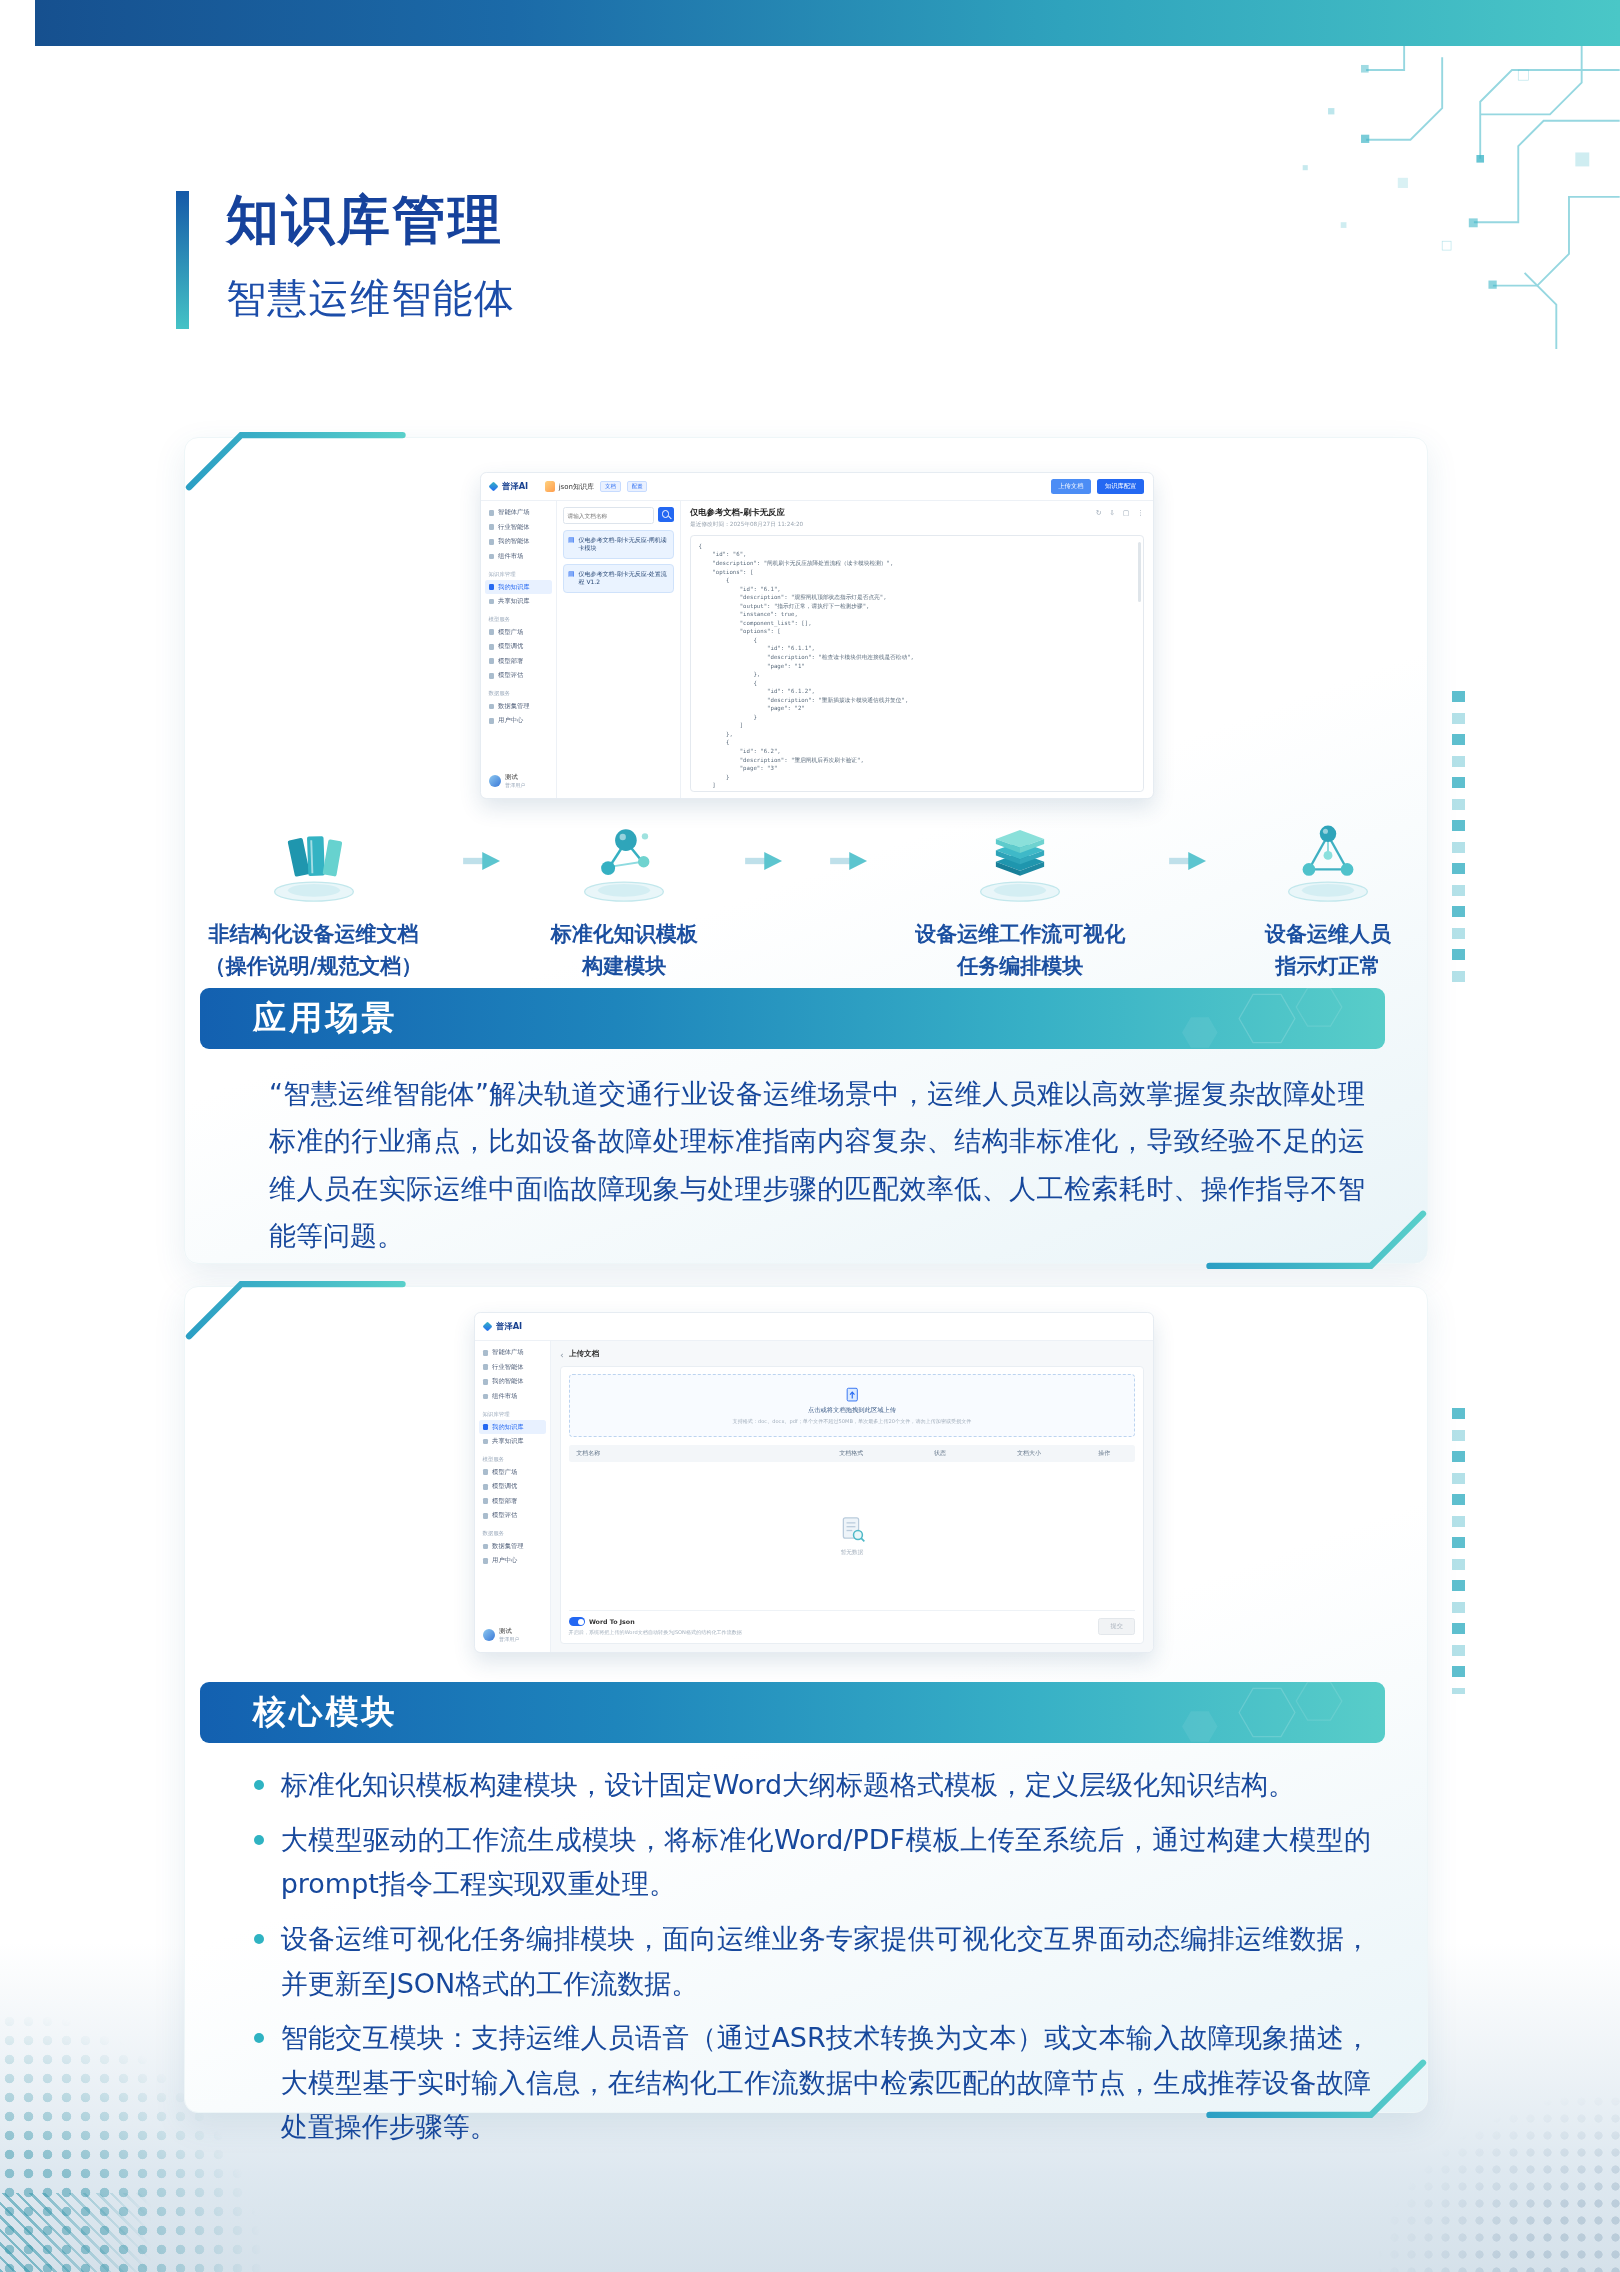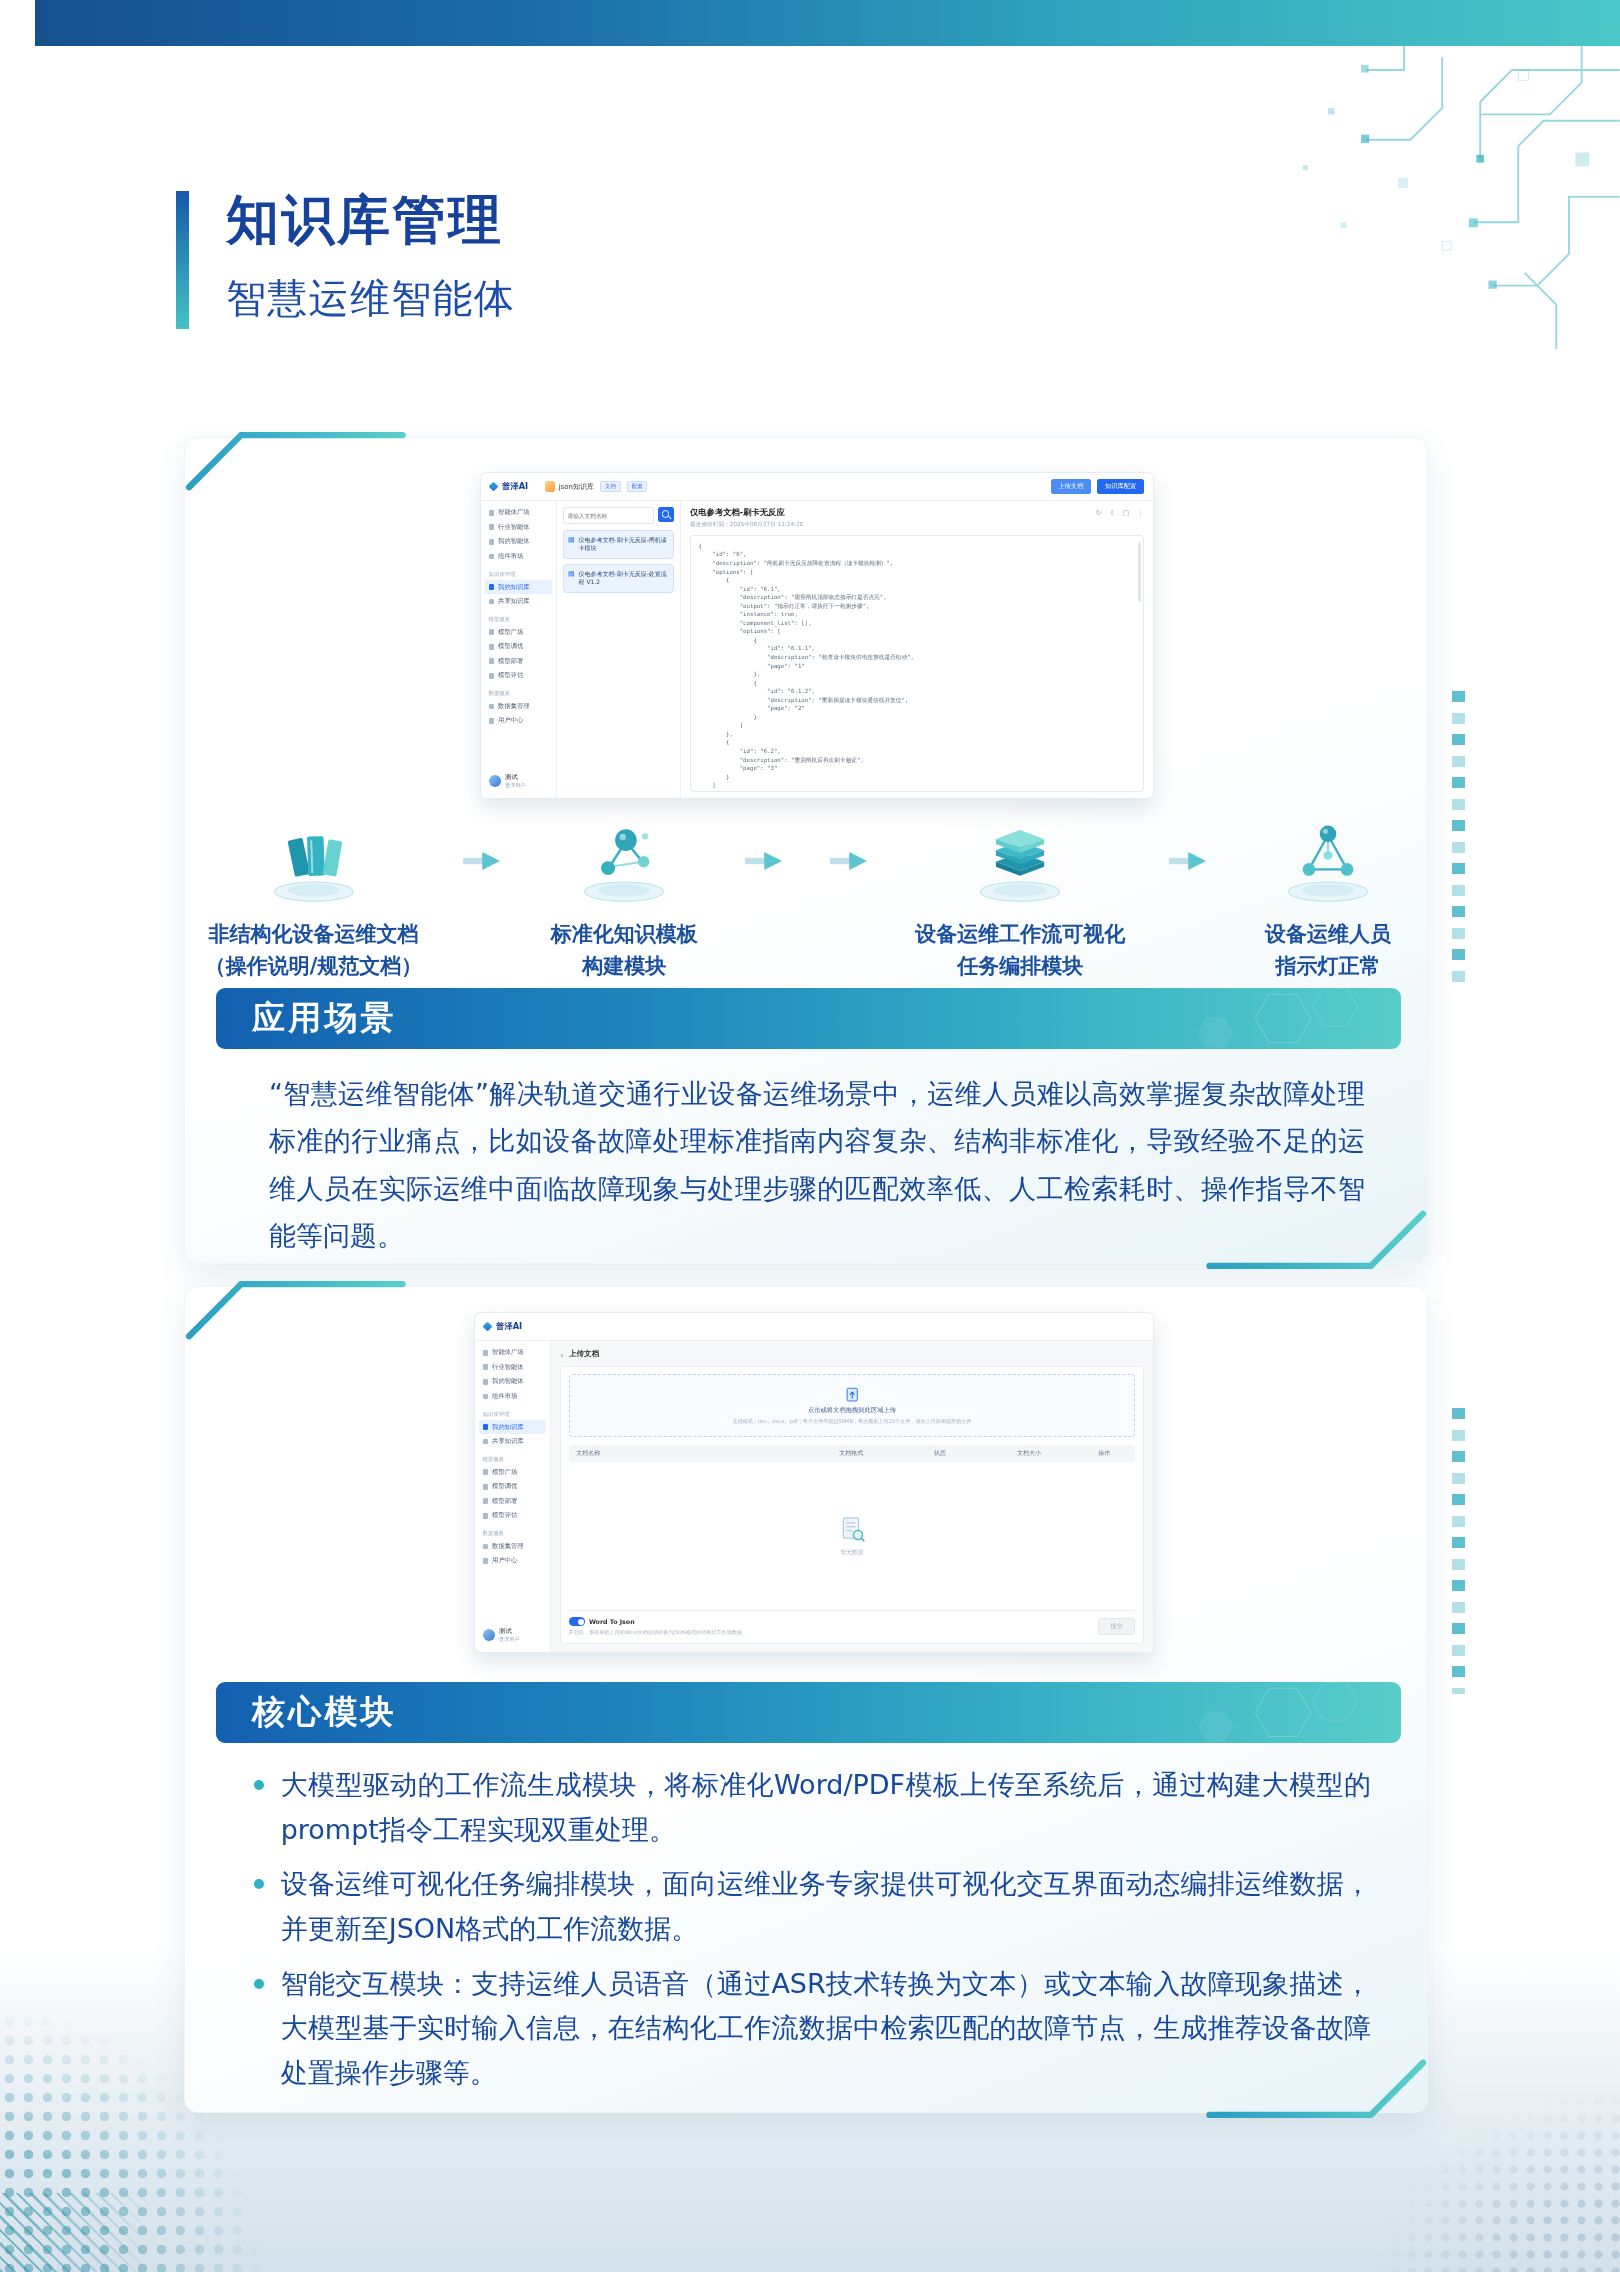--- a/index.html
+++ b/index.html
@@ -43,23 +43,23 @@
   .card{position:absolute;left:184px;width:1242px;height:825px;z-index:1;border-radius:14px;
     background:linear-gradient(160deg,#ffffff 52%,#e9f4f8 100%);
     border:0.6px solid #eef6f8;box-shadow:0 11.4px 32px rgba(40,100,140,.10);}
   #card1{top:437px;}
   #card2{top:1286px;}
   .acc{position:absolute;}
   .acc-tl{left:-5.1px;top:-7.6px;}
   .acc-br{right:-5.1px;bottom:-7.6px;}
 
   
-  .ribbon{position:absolute;width:1185px;height:61px;left:216px;z-index:3;border-radius:9px;
+  .ribbon{position:absolute;width:1185px;height:61px;left:200px;z-index:3;border-radius:9px;
     background:linear-gradient(90deg,#1360b0 0%,#1e85bc 35%,#37b0c6 70%,#58cdc9 100%);
-    display:flex;align-items:center;padding-left:36px;box-sizing:border-box;overflow:hidden;}
+    display:flex;align-items:center;padding-left:53px;box-sizing:border-box;overflow:hidden;}
   #ribbon1{top:988px;}
   #ribbon2{top:1682px;}
   .rtext{color:#fff;font-size:33px;font-weight:700;letter-spacing:3.2px;position:relative;z-index:1;}
   .rhex{position:absolute;right:0;top:0;}
 
   
   #scenario-text{position:absolute;left:269px;top:1070px;width:1096px;z-index:3;margin:0;
     font-size:27px;line-height:1.75;color:#17489c;font-weight:500;text-align:justify;}
 
   
@@ -603,20 +603,24 @@
       <g fill="none" stroke="rgba(255,255,255,.16)" stroke-width="2">
         <polygon points="470,48 492,10 536,10 558,48 536,86 492,86"></polygon>
         <polygon points="560,30 578,0 614,0 632,30 614,60 578,60" opacity=".7"></polygon>
       </g>
       <g fill="rgba(255,255,255,.07)">
         <polygon points="380,70 394,46 422,46 436,70 422,94 394,94"></polygon>
       </g>
     </svg>
   </div>
   <ul id="modules-list">
+    <li class="mli">
+      <span class="mdot"></span>
+      <span class="mtext">标准化知识模板构建模块，设计固定Word大纲标题格式模板，定义层级化知识结构。</span>
+    </li>
       <li class="mli">
       <span class="mdot"></span>
       <span class="mtext">大模型驱动的工作流生成模块，将标准化Word/PDF模板上传至系统后，通过构建大模型的prompt指令工程实现双重处理。</span>
     </li>
       <li class="mli">
       <span class="mdot"></span>
       <span class="mtext">设备运维可视化任务编排模块，面向运维业务专家提供可视化交互界面动态编排运维数据，并更新至JSON格式的工作流数据。</span>
     </li>
       <li class="mli">
       <span class="mdot"></span>

